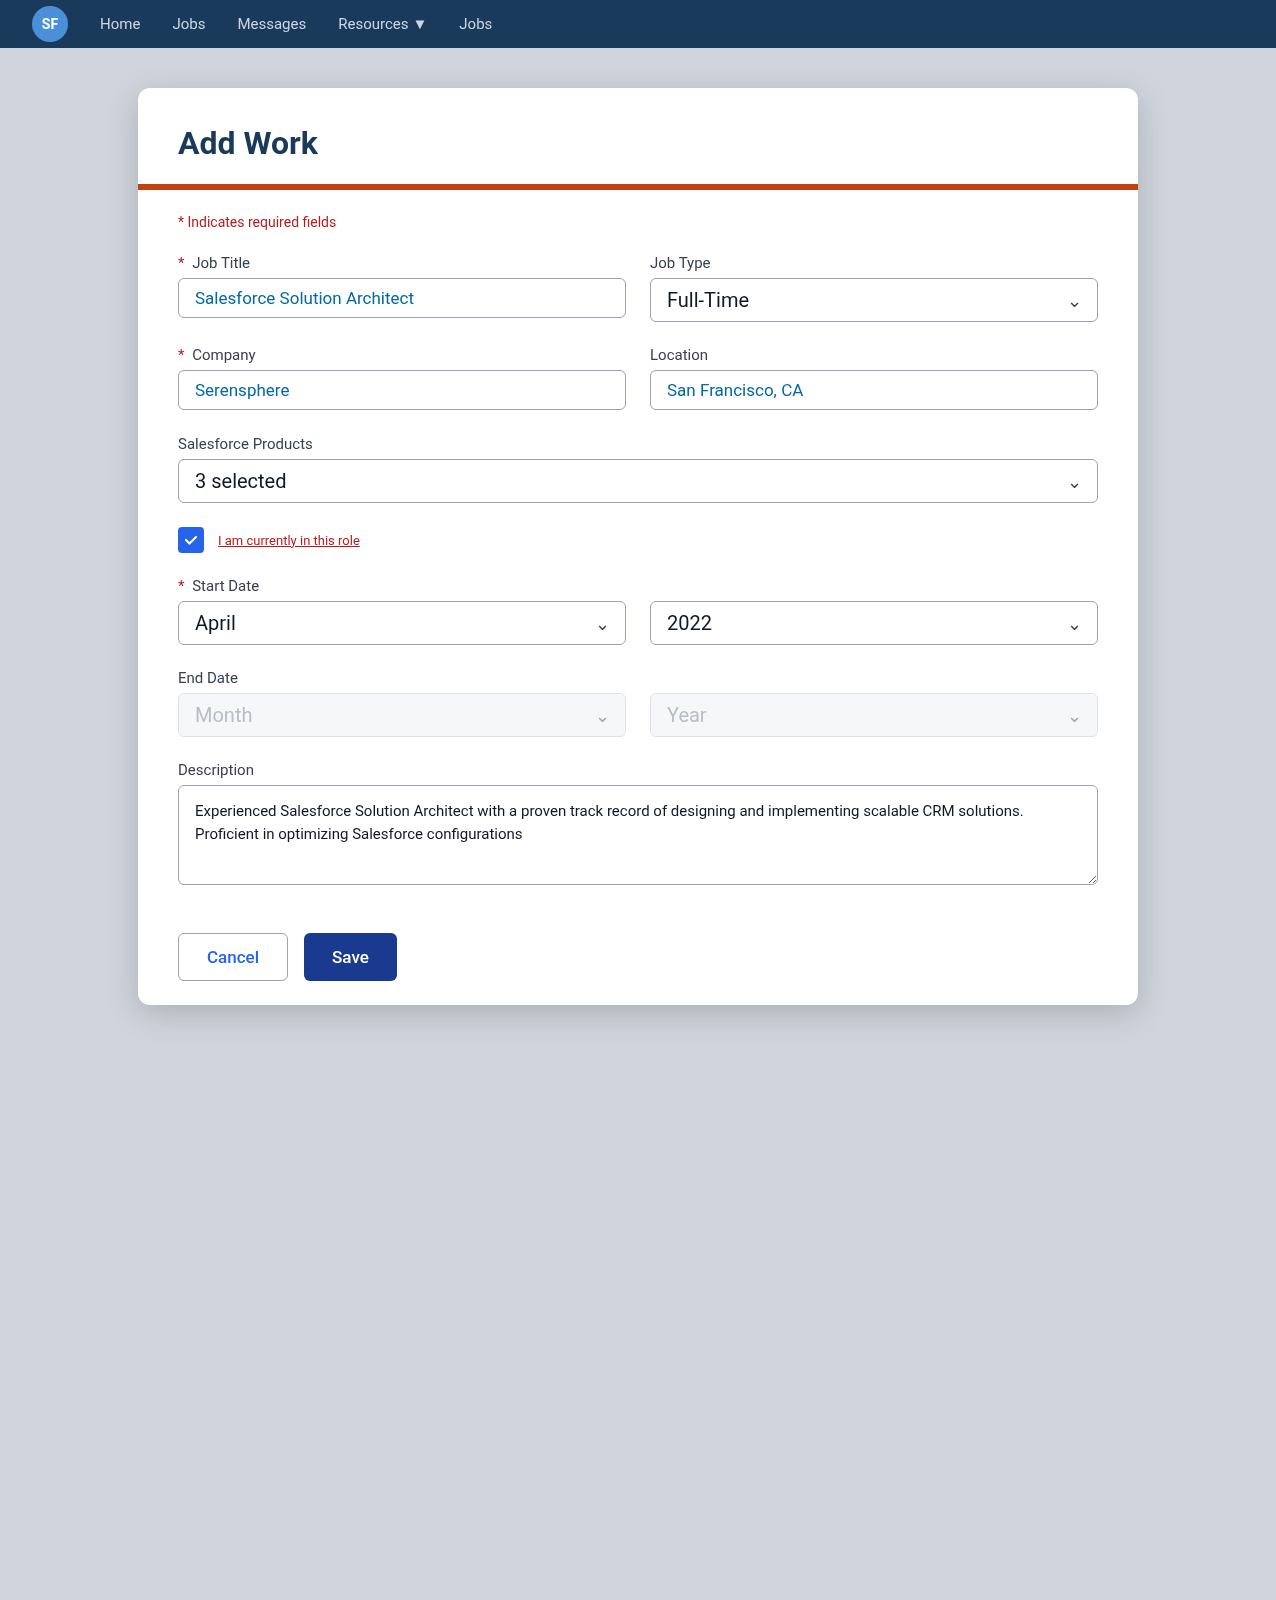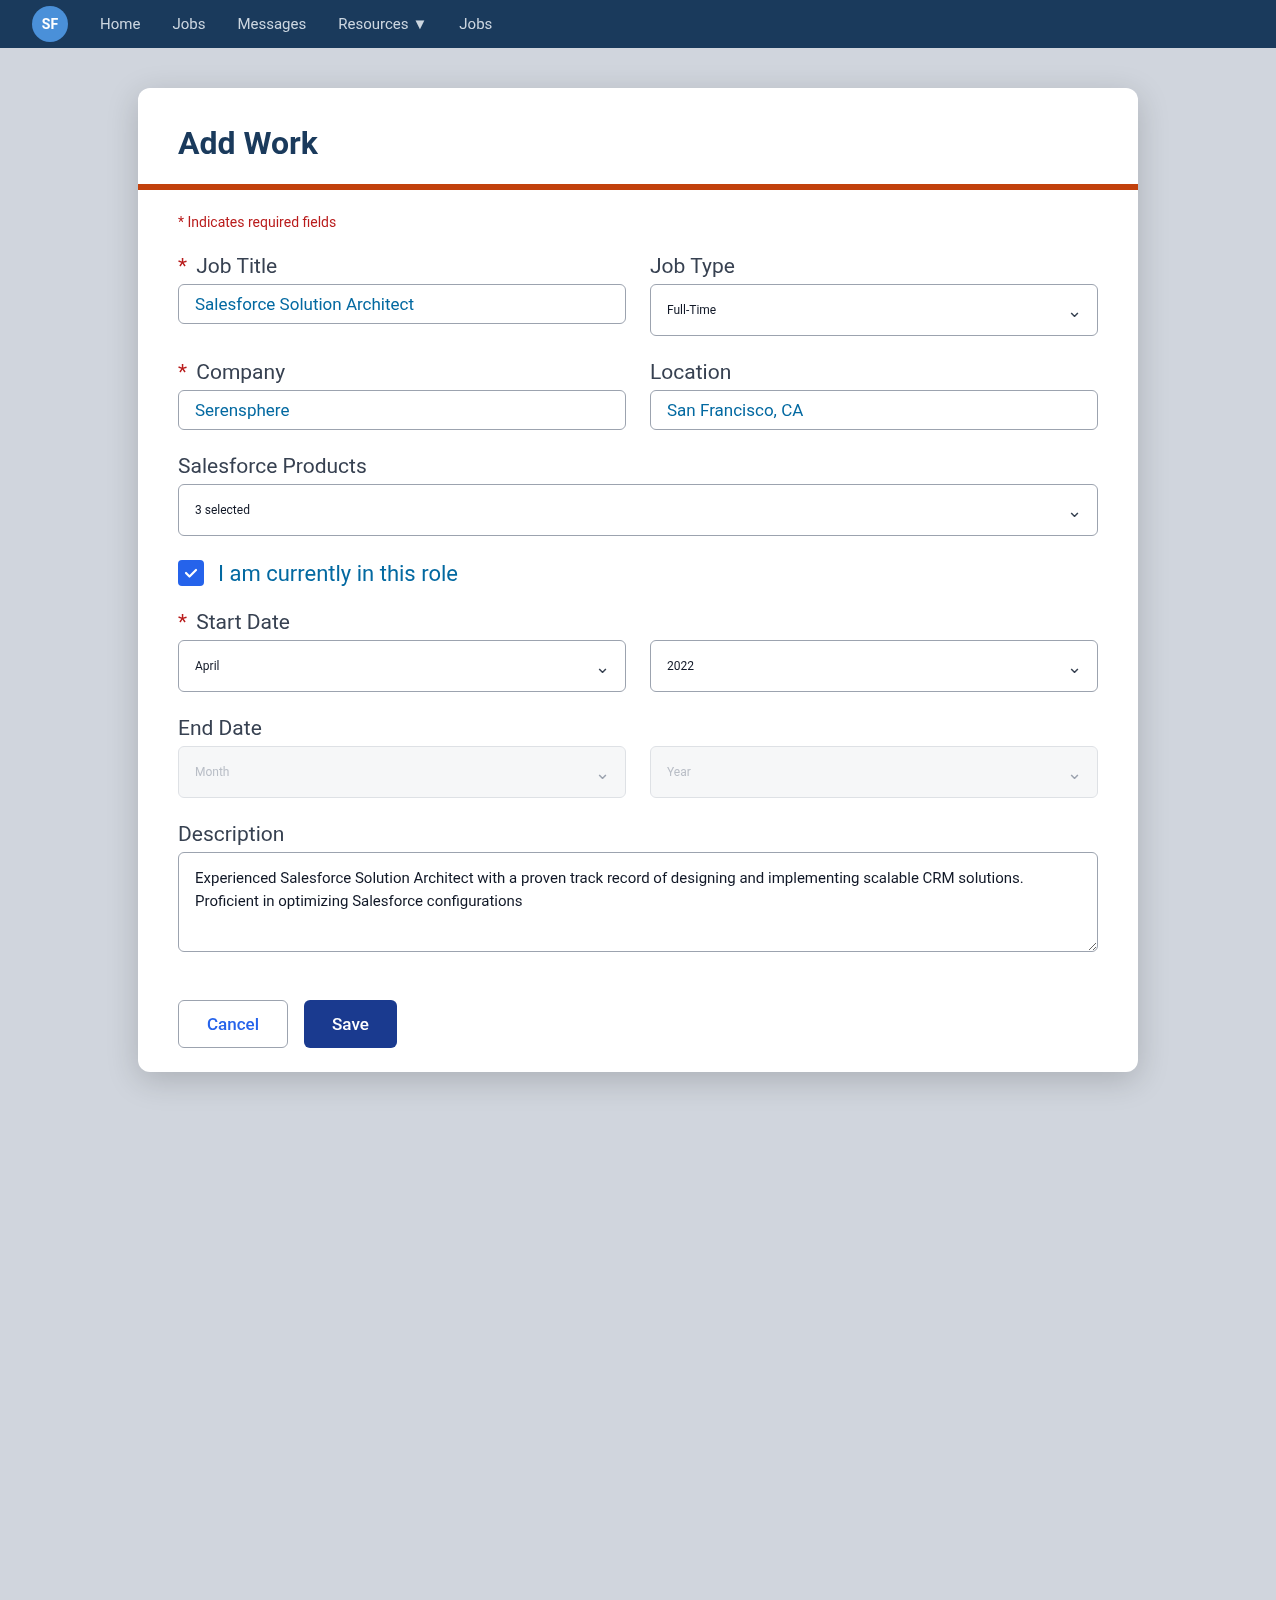--- a/index.html
+++ b/index.html
@@ -102,46 +102,46 @@
     }
 
     .form-group {
       flex: 1;
       display: flex;
       flex-direction: column;
       gap: 6px;
     }
 
     .form-label {
-      font-size: 21px;
+      font-size: 15px;
       color: #374151;
     }
 
     .form-label .required-star {
       color: #b91c1c;
       margin-right: 4px;
     }
 
     .form-input {
       height: 40px;
       border: 1.5px solid #9ca3af;
       border-radius: 6px;
       padding: 0 16px;
       font-size: 17px;
       color: #0369a1;
       outline: none;
       background: white;
     }
 
     .form-select {
-      height: 52px;
+      height: 44px;
       border: 1.5px solid #9ca3af;
       border-radius: 6px;
       padding: 0 16px;
-      font-size: 12px;
+      font-size: 20px;
       color: #111827;
       outline: none;
       background: white;
       appearance: none;
       -webkit-appearance: none;
       cursor: pointer;
       width: 100%;
       position: relative;
     }
 
@@ -182,22 +182,23 @@
       cursor: pointer;
       flex-shrink: 0;
     }
 
     .checkbox-custom svg {
       width: 16px;
       height: 16px;
     }
 
     .checkbox-label {
-      font-size: 22px;
-      color: #0369a1;
+      font-size: 13px;
+      color: #b91c1c;
+      text-decoration: underline;
     }
 
     .form-group-disabled .form-select {
       background: #f3f4f6;
       color: #9ca3af;
       border-color: #d1d5db;
     }
 
     .modal-footer {
       display: flex;

